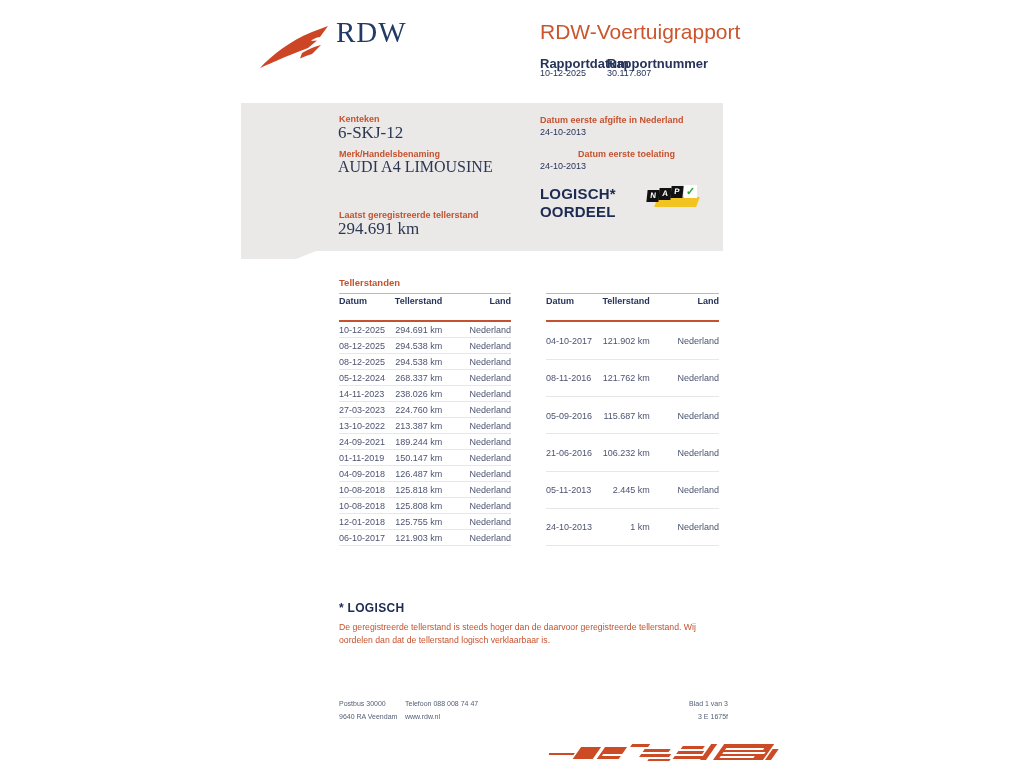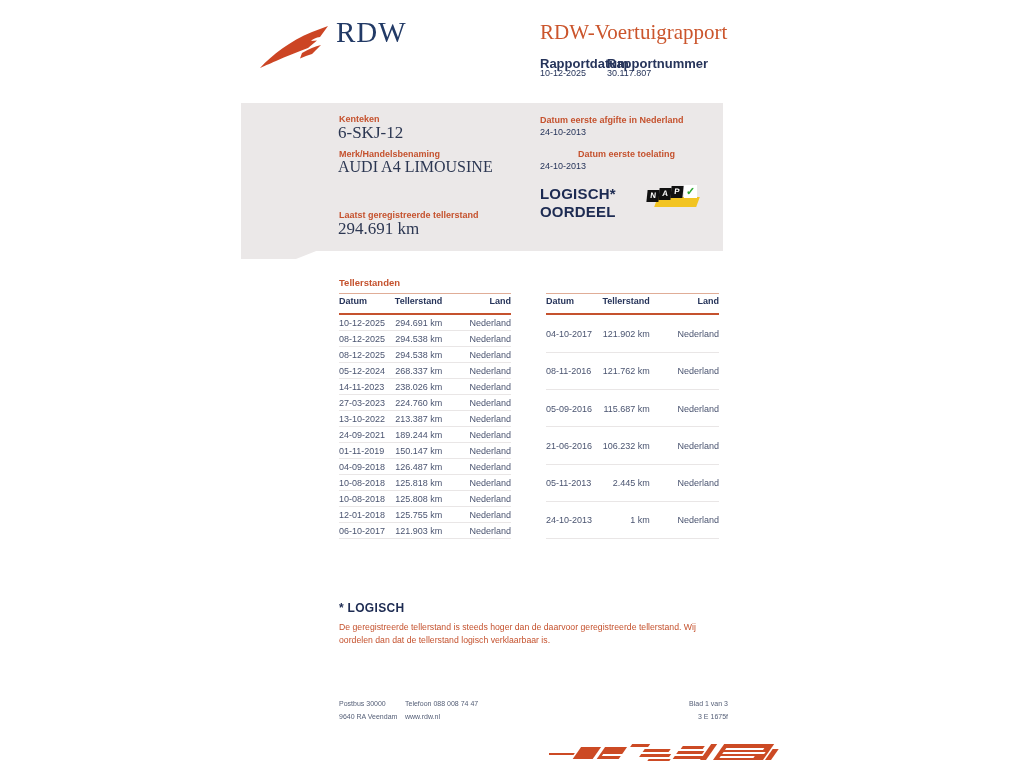--- a/index.html
+++ b/index.html
@@ -25,21 +25,21 @@
   }
   
   .logo-wing{position:absolute;left:258px;top:24px;width:76px;height:48px;}
   .logo-text{
     position:absolute;left:336px;top:16px;
     font-family:"Liberation Serif", serif;
     font-size:29px;color:#223a66;letter-spacing:1px;
   }
   .doc-title{
     position:absolute;left:540px;top:20px;
-    font-family:Liberation Serif, serif;
+    font-family:Liberation Sans, sans-serif;
     font-size:21px;color:var(--orange-bright);
   }
   .meta-label{position:absolute;top:56px;font-size:13px;font-weight:bold;color:var(--navy);}
   .meta-value{position:absolute;top:68px;font-size:9px;color:var(--navy);}
   .m1{left:540px;} .m2{left:607px;}
 
   
   .panel{
     position:absolute;left:241px;top:103px;width:482px;height:156px;
     background:var(--panel-gray);
@@ -72,21 +72,21 @@
             color:var(--nap-green);font-size:11px;font-weight:bold;text-align:center;
             line-height:13px;}
 
   
   .tables{position:absolute;left:339px;top:277px;width:380px;}
   .tables-title{font-size:9.5px;font-weight:bold;color:var(--orange);margin-bottom:5px;}
   .tables-flex{display:flex;gap:35px;}
   table{border-collapse:collapse;table-layout:fixed;}
   .t-left{width:172px;} .t-right{width:173px;}
   th{font-size:9px;font-weight:bold;color:var(--navy);text-align:left;
-     padding:2px 0 7px;border-top:1px solid #e0ad97;border-bottom:2px solid var(--orange);}
+     padding:2px 0 14px;border-top:1px solid #e0ad97;border-bottom:2px solid var(--orange);}
   td{font-size:9px;color:var(--table-text);padding:3px 0 2px;
      border-bottom:1px solid var(--row-line);white-space:nowrap;}
   .c0{width:30%;text-align:left;}
   .c1{width:30%;text-align:right;}
   .c2{width:40%;text-align:right;}
   th.c1,th.c2{text-align:right;}
 
   
   .explain{position:absolute;left:339px;top:601px;width:390px;}
   .explain-title{font-size:12px;font-weight:bold;color:var(--navy-dark);letter-spacing:.3px;}

